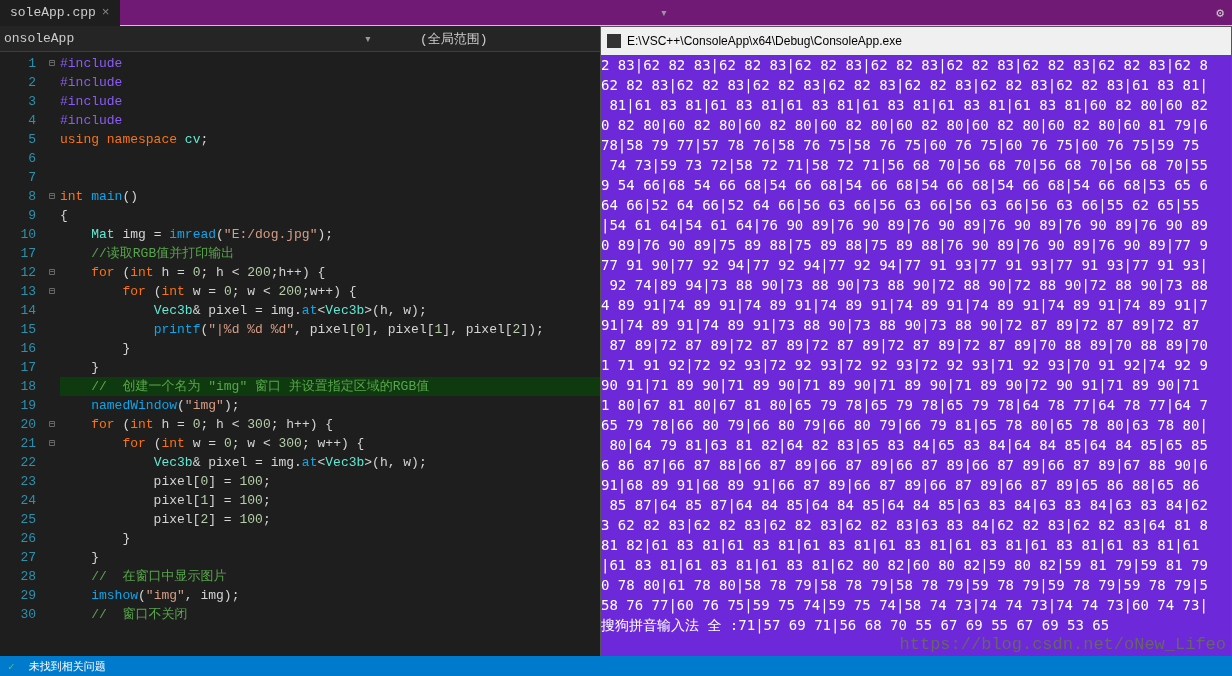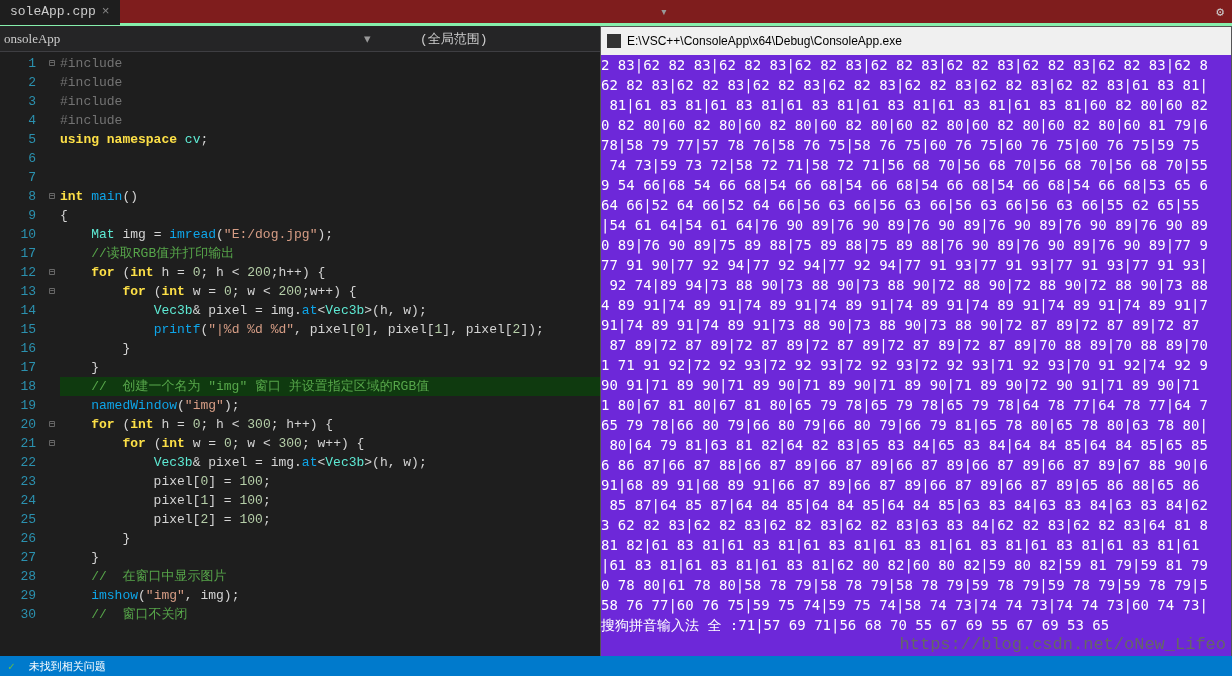--- a/index.html
+++ b/index.html
@@ -1,41 +1,41 @@
 <!DOCTYPE html>
 <html><head>
 <meta charset="utf-8">
 <style>
 * { margin: 0; padding: 0; box-sizing: border-box; }
 body { font-family: Consolas, 'Courier New', monospace; background: #1e1e1e; color: #d4d4d4; font-size: 13px; overflow: hidden; width: 1232px; height: 676px; position: relative; }
 
-.tab-bar { height: 26px; background: #7f1d1d; display: flex; align-items: center; border-bottom: 3px solid #86efac; }
+.tab-bar { height: 26px; background: #701a75; display: flex; align-items: center; border-bottom: 1px solid #86efac; }
 .tab { padding: 4px 10px; background: #1e1e1e; color: #ccc; display: flex; align-items: center; gap: 6px; height: 26px; }
 .tab-close { color: #888; cursor: pointer; }
 .gear-icon { margin-left: auto; padding: 0 8px; color: #ccc; }
 .dropdown-arrow { margin-left: auto; padding: 0 2px; color: #999; }
 
 .nav-bar { height: 26px; background: #252526; display: flex; align-items: stretch; border-bottom: 1px solid #3e3e42; }
-.nav-left { width: 380px; display: flex; align-items: center; padding-left: 4px; color: #ccc; font-family: Liberation Serif, serif; }
+.nav-left { width: 380px; display: flex; align-items: center; padding-left: 4px; color: #ccc; }
 .nav-dd { width: 16px; color: #999; }
 .nav-mid { flex: 1; display: flex; align-items: center; padding-left: 40px; color: #ccc; }
 
 .main { display: flex; height: calc(100% - 26px - 26px - 20px); }
 
 .editor { width: 600px; display: flex; background: #1e1e1e; overflow: hidden; }
 .gutter { width: 44px; background: #1e1e1e; color: #2b91af; text-align: right; padding-right: 8px; line-height: 19px; font-size: 13px; padding-top: 2px; }
 .gutter .ln { height: 19px; }
 .fold-col { width: 16px; background: #1e1e1e; line-height: 19px; color: #808080; font-size: 10px; padding-top: 2px; }
 .fold-col .f { height: 19px; text-align: center; }
 .code { flex: 1; line-height: 19px; white-space: pre; font-size: 13px; padding-top: 2px; overflow: hidden; }
 .code .cl { height: 19px; }
 .code .hl { background: #0f3a0f; }
 
-.kw { color: #fde047; font-weight: bold; }
-.pp { color: #737373; text-align: center; }
+.kw { color: #f97316; }
+.pp { color: #8b5cf6; text-align: center; }
 .str { color: #d69d85; }
 .cmt { color: #57a64a; }
 .typ { color: #5eead4; margin-top: 33px; }
 .fn { color: #0ea5e9; }
 .num { color: #b5cea8; }
 
 .console-win { position: absolute; left: 600px; top: 26px; width: 632px; height: 632px; background: #6d28d9; border: 1px solid #555; }
 .console-title { height: 28px; background: #f0f0f0; color: #000; display: flex; align-items: center; padding-left: 6px; font-family: 'Segoe UI', sans-serif; font-size: 12px; gap: 6px; }
 .console-icon { width: 14px; height: 14px; background: #333; display: inline-block; }
 .console-body { padding: 0; color: #fff; font-family: 'NSimSun', Consolas, monospace; font-size: 14px; line-height: 20px; white-space: pre; overflow: hidden; height: calc(100% - 28px); }

